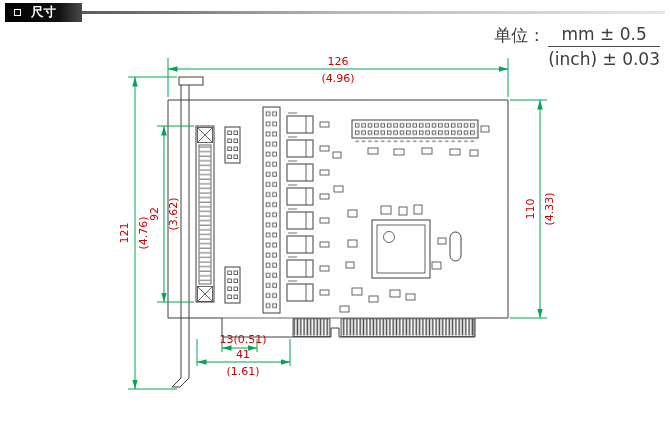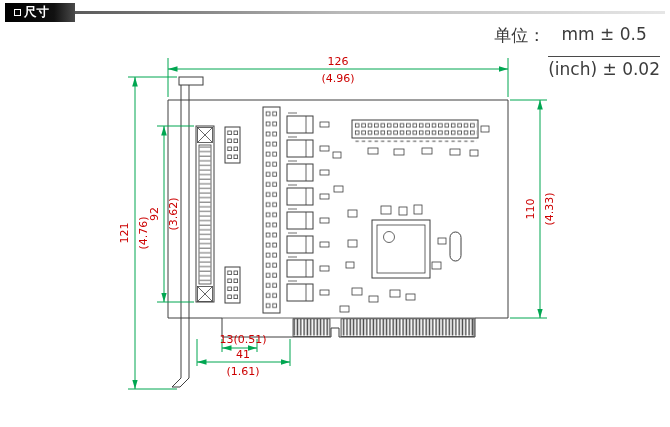--- a/index.html
+++ b/index.html
@@ -1,30 +1,30 @@
 <!DOCTYPE html>
 <html><head>
 <meta charset="utf-8">
 <style>
   html,body{margin:0;padding:0;background:#fff;}
   .page{position:relative;width:670px;height:427px;background:#fff;overflow:hidden;
         font-family:"DejaVu Sans",sans-serif;}
   
   .topbar{position:absolute;left:5px;top:3px;right:5px;display:flex;align-items:center;}
-  .title-chip{display:flex;align-items:center;gap:3px;
+  .title-chip{display:flex;align-items:center;gap:10px;
               background:linear-gradient(90deg,#000 0%,#111 70%,#4a4a4a 100%);
               color:#fff;font-size:12.5px;font-weight:bold;line-height:14px;
               padding:2px 26px 3px 9px;}
   .bullet{width:5px;height:5px;border:1.5px solid #fff;display:inline-block;}
   .rule{flex:1;height:3px;background:linear-gradient(90deg,#5a5a5a,#b9b9b9 45%,#e6e6e6);}
   
   .unit-note{position:absolute;top:24px;right:10px;display:flex;align-items:flex-start;
              font-size:17px;color:#3c3c3c;}
   .unit-frac{display:inline-flex;flex-direction:column;text-align:center;margin-left:3px;}
-  .unit-mm{border-bottom:1px solid #4a4a4a;padding:0 3px 12px;}
+  .unit-mm{border-bottom:1px solid #4a4a4a;padding:0 3px 2px;}
   .unit-inch{padding-top:2px;}
   
   .drawing{position:absolute;left:0;top:0;}
   svg .s{stroke:#3f3f3f;stroke-width:1;fill:none;}
   svg .s8{stroke:#3f3f3f;stroke-width:.8;fill:none;}
   svg .lbl{stroke:#999;stroke-width:1.4;fill:none;}
   svg .dimln{stroke:#00a651;stroke-width:1;fill:none;}
   svg .dl{stroke:#00a651;stroke-width:1;fill:none;marker-start:url(#arr);marker-end:url(#arr);}
   svg .dimtxt{fill:#cc0000;font-family:"DejaVu Sans",sans-serif;font-size:11px;}
 </style>
@@ -38,21 +38,21 @@
       <span class="bullet"></span>
       <span>尺寸</span>
     </div>
     <div class="rule"></div>
   </div>
 
   <div class="unit-note">
     <span>单位：</span>
     <span class="unit-frac">
       <span class="unit-mm">mm ± 0.5</span>
-      <span class="unit-inch">(inch) ± 0.02</span>
+      <span class="unit-inch">(inch) ± 0.03</span>
     </span>
   </div>
 
   <svg class="drawing" width="670" height="427" viewBox="0 0 670 427">
     <defs>
       <marker id="arr" viewBox="0 0 10 8" refX="9.5" refY="4" markerWidth="10" markerHeight="8" orient="auto-start-reverse" markerUnits="userSpaceOnUse">
         <path d="M0,1.2 L9.5,4 L0,6.8 Z" fill="#00a651"></path>
       </marker>
       <pattern id="fingers" x="293" y="318" width="3.3" height="18" patternUnits="userSpaceOnUse">
         <line x1="1.2" y1="0.5" x2="1.2" y2="17.5" stroke="#4a4a4a" stroke-width="1.5"></line>

